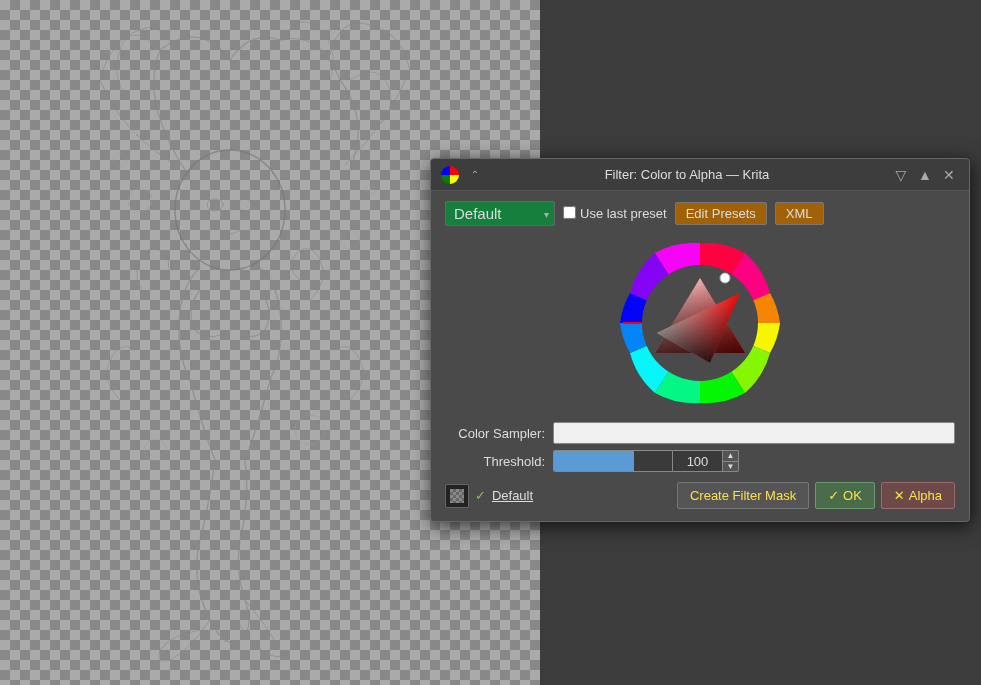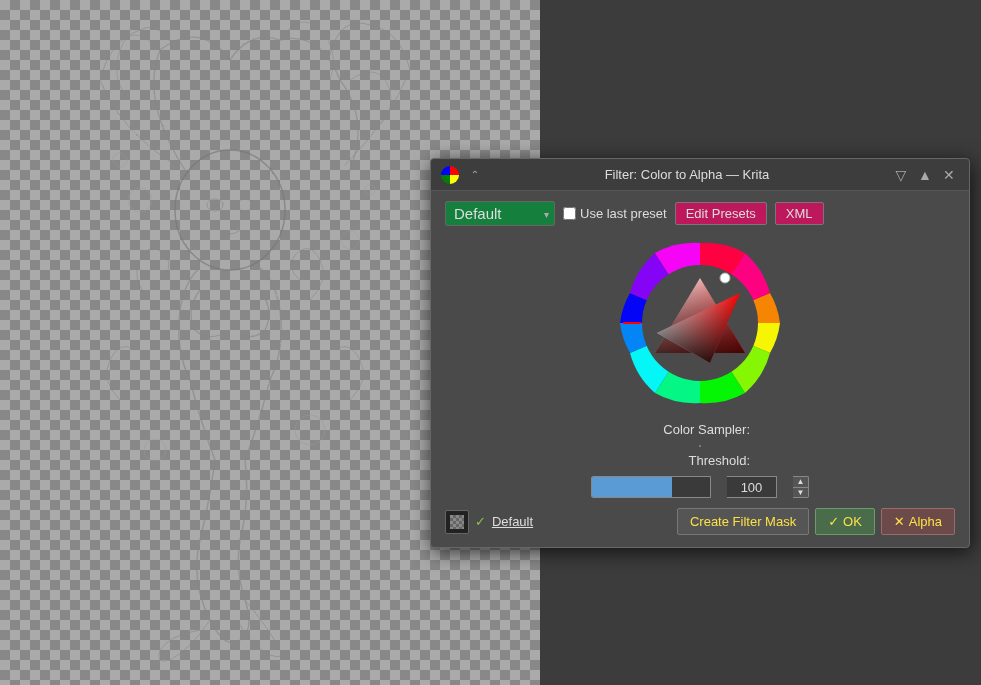--- a/index.html
+++ b/index.html
@@ -151,35 +151,35 @@
       right: 6px;
       top: 50%;
       transform: translateY(-50%);
       pointer-events: none;
       color: #aaa;
       font-size: 10px;
     }
 
     .checkbox-label {
       display: flex;
-      align-items: center;
+      align-items: flex-start;
       gap: 4px;
       color: #ddd;
       cursor: pointer;
       font-size: 13px;
     }
 
     .checkbox-label input[type="checkbox"] {
       accent-color: #555;
       width: 13px;
       height: 13px;
     }
 
     .dialog-btn {
-      background: #be185d;
+      background: #a16207;
       border: 1px solid #777;
       color: #ddd;
       padding: 3px 10px;
       font-size: 13px;
       cursor: pointer;
       border-radius: 2px;
     }
 
     
     #color-wheel-container {
@@ -197,21 +197,20 @@
     
     #fields-area {
       margin-bottom: 10px;
     }
 
     .field-row {
       display: flex;
       align-items: center;
       margin-bottom: 6px;
       gap: 8px;
-      flex-direction: column;
     }
 
     .field-label {
       width: 100px;
       text-align: right;
       color: #ddd;
       font-size: 13px;
       flex-shrink: 0;
     }
 
@@ -220,21 +219,21 @@
       height: 22px;
       background: #f5f5f5;
       border: 1px solid #888;
       border-radius: 2px;
     }
 
     .threshold-wrapper {
       flex: 1;
       display: flex;
       align-items: flex-end;
-      gap: 16px;
+      gap: 0;
     }
 
     .threshold-bar-container {
       width: 120px;
       height: 22px;
       background: #3a3a3a;
       border: 1px solid #888;
       border-radius: 2px 0 0 2px;
       position: relative;
       overflow: hidden;

